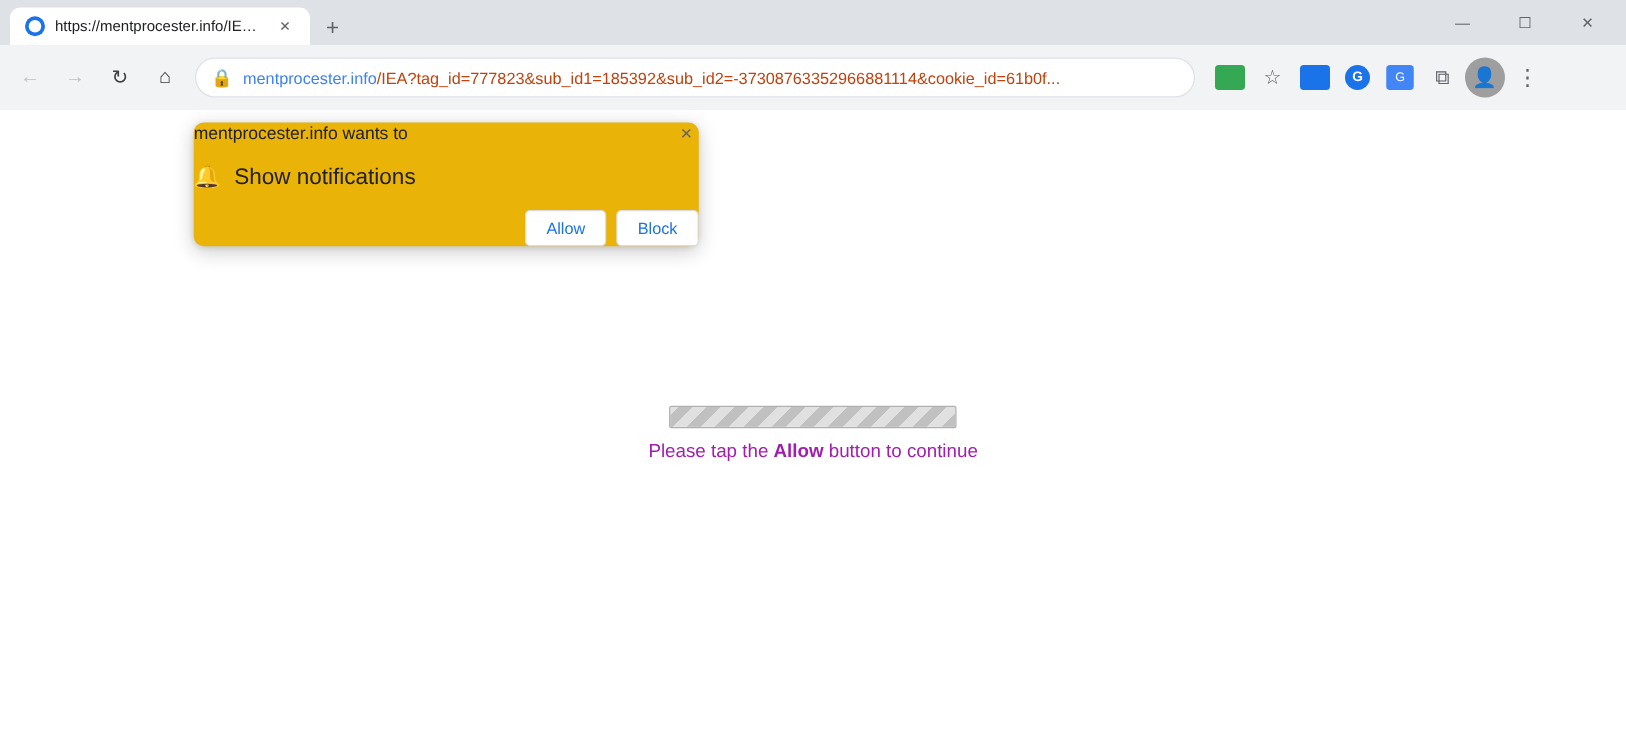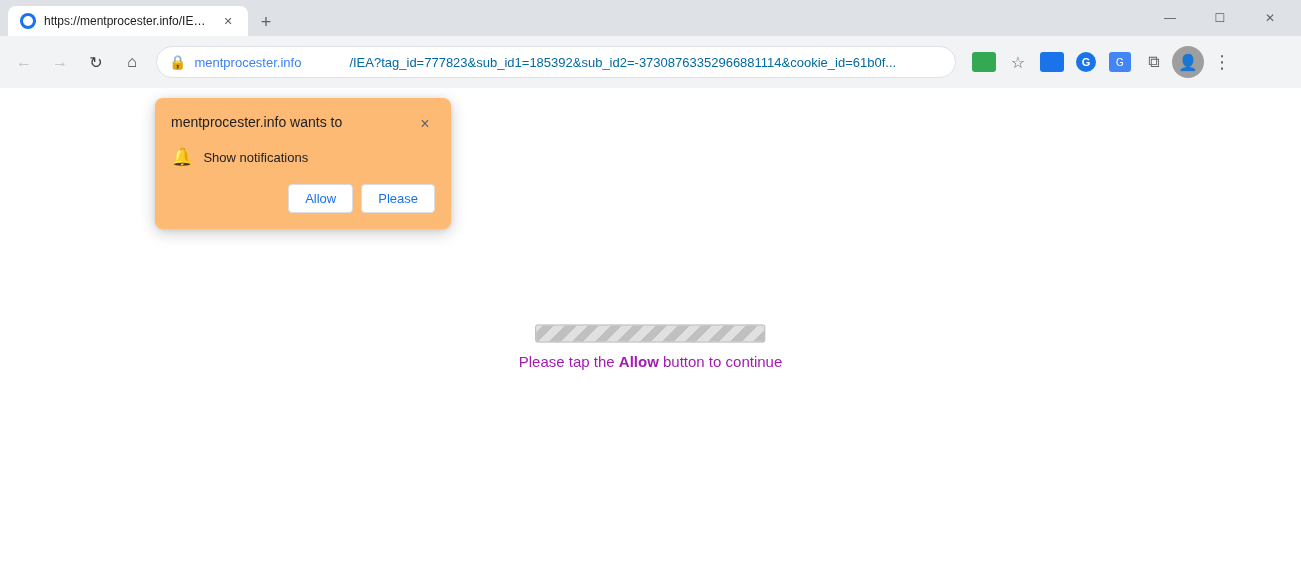--- a/index.html
+++ b/index.html
@@ -121,21 +121,21 @@
       font-size: 14px;
     }
     .url-text {
       font-size: 13px;
       color: #202124;
       flex: 1;
       overflow: hidden;
       white-space: nowrap;
     }
     .url-host { color: #3b82f6; }
-    .url-path { color: #0369a1; margin-left: 48px; }
+    .url-path { color: #c2410c; }
 
     .toolbar-icons {
       display: flex;
       align-items: center;
       gap: 2px;
       margin-left: 4px;
     }
     .toolbar-icon {
       width: 32px; height: 32px;
       border-radius: 50%;
@@ -177,25 +177,24 @@
       flex: 1;
       position: relative;
       background: #fff;
     }
 
     
     .notification-popup {
       position: absolute;
       top: 10px;
       left: 155px;
-      width: 296px;
-      background: #fdba74;
+      width: 404px;
+      background: #eab308;
       border-radius: 8px;
       box-shadow: 0 4px 16px rgba(0,0,0,0.2), 0 1px 4px rgba(0,0,0,0.1);
-      padding: 16px;
       z-index: 100;
     }
     .popup-header {
       display: flex;
       align-items: flex-start;
       justify-content: space-between;
       margin-bottom: 12px;
     }
     .popup-title {
       font-size: 14px;
@@ -214,21 +213,21 @@
       display: flex;
       align-items: center;
       gap: 10px;
       margin-bottom: 16px;
     }
     .bell-icon {
       color: #5f6368;
       font-size: 18px;
     }
     .notification-label {
-      font-size: 13px;
+      font-size: 18px;
       color: #202124;
     }
     .popup-buttons {
       display: flex;
       justify-content: flex-end;
       gap: 8px;
     }
     .popup-btn {
       padding: 6px 16px;
       border-radius: 4px;
@@ -344,21 +343,21 @@
       <div class="popup-header">
         <span class="popup-title">mentprocester.info wants to</span>
         <div class="popup-close">×</div>
       </div>
       <div class="popup-notification-row">
         <span class="bell-icon">🔔</span>
         <span class="notification-label">Show notifications</span>
       </div>
       <div class="popup-buttons">
         <button class="popup-btn">Allow</button>
-        <button class="popup-btn">Please</button>
+        <button class="popup-btn">Block</button>
       </div>
     </div>
 
     <div class="page-content">
       <div class="progress-bar-container">
         <div class="progress-bar-striped"></div>
       </div>
       <p class="page-instruction">
         <span>Please tap the </span><strong>Allow</strong><span> button to continue</span>
       </p>

